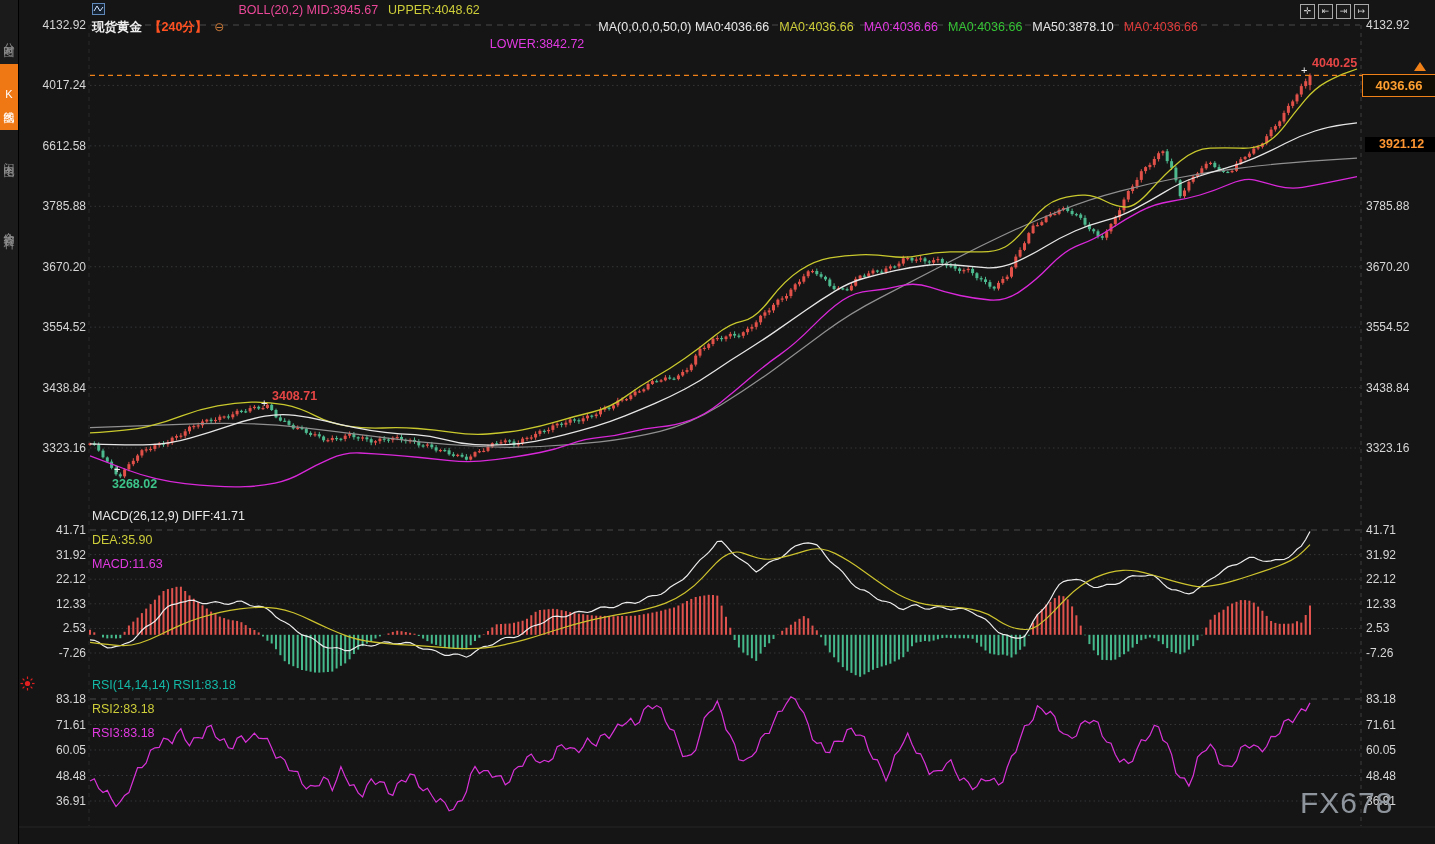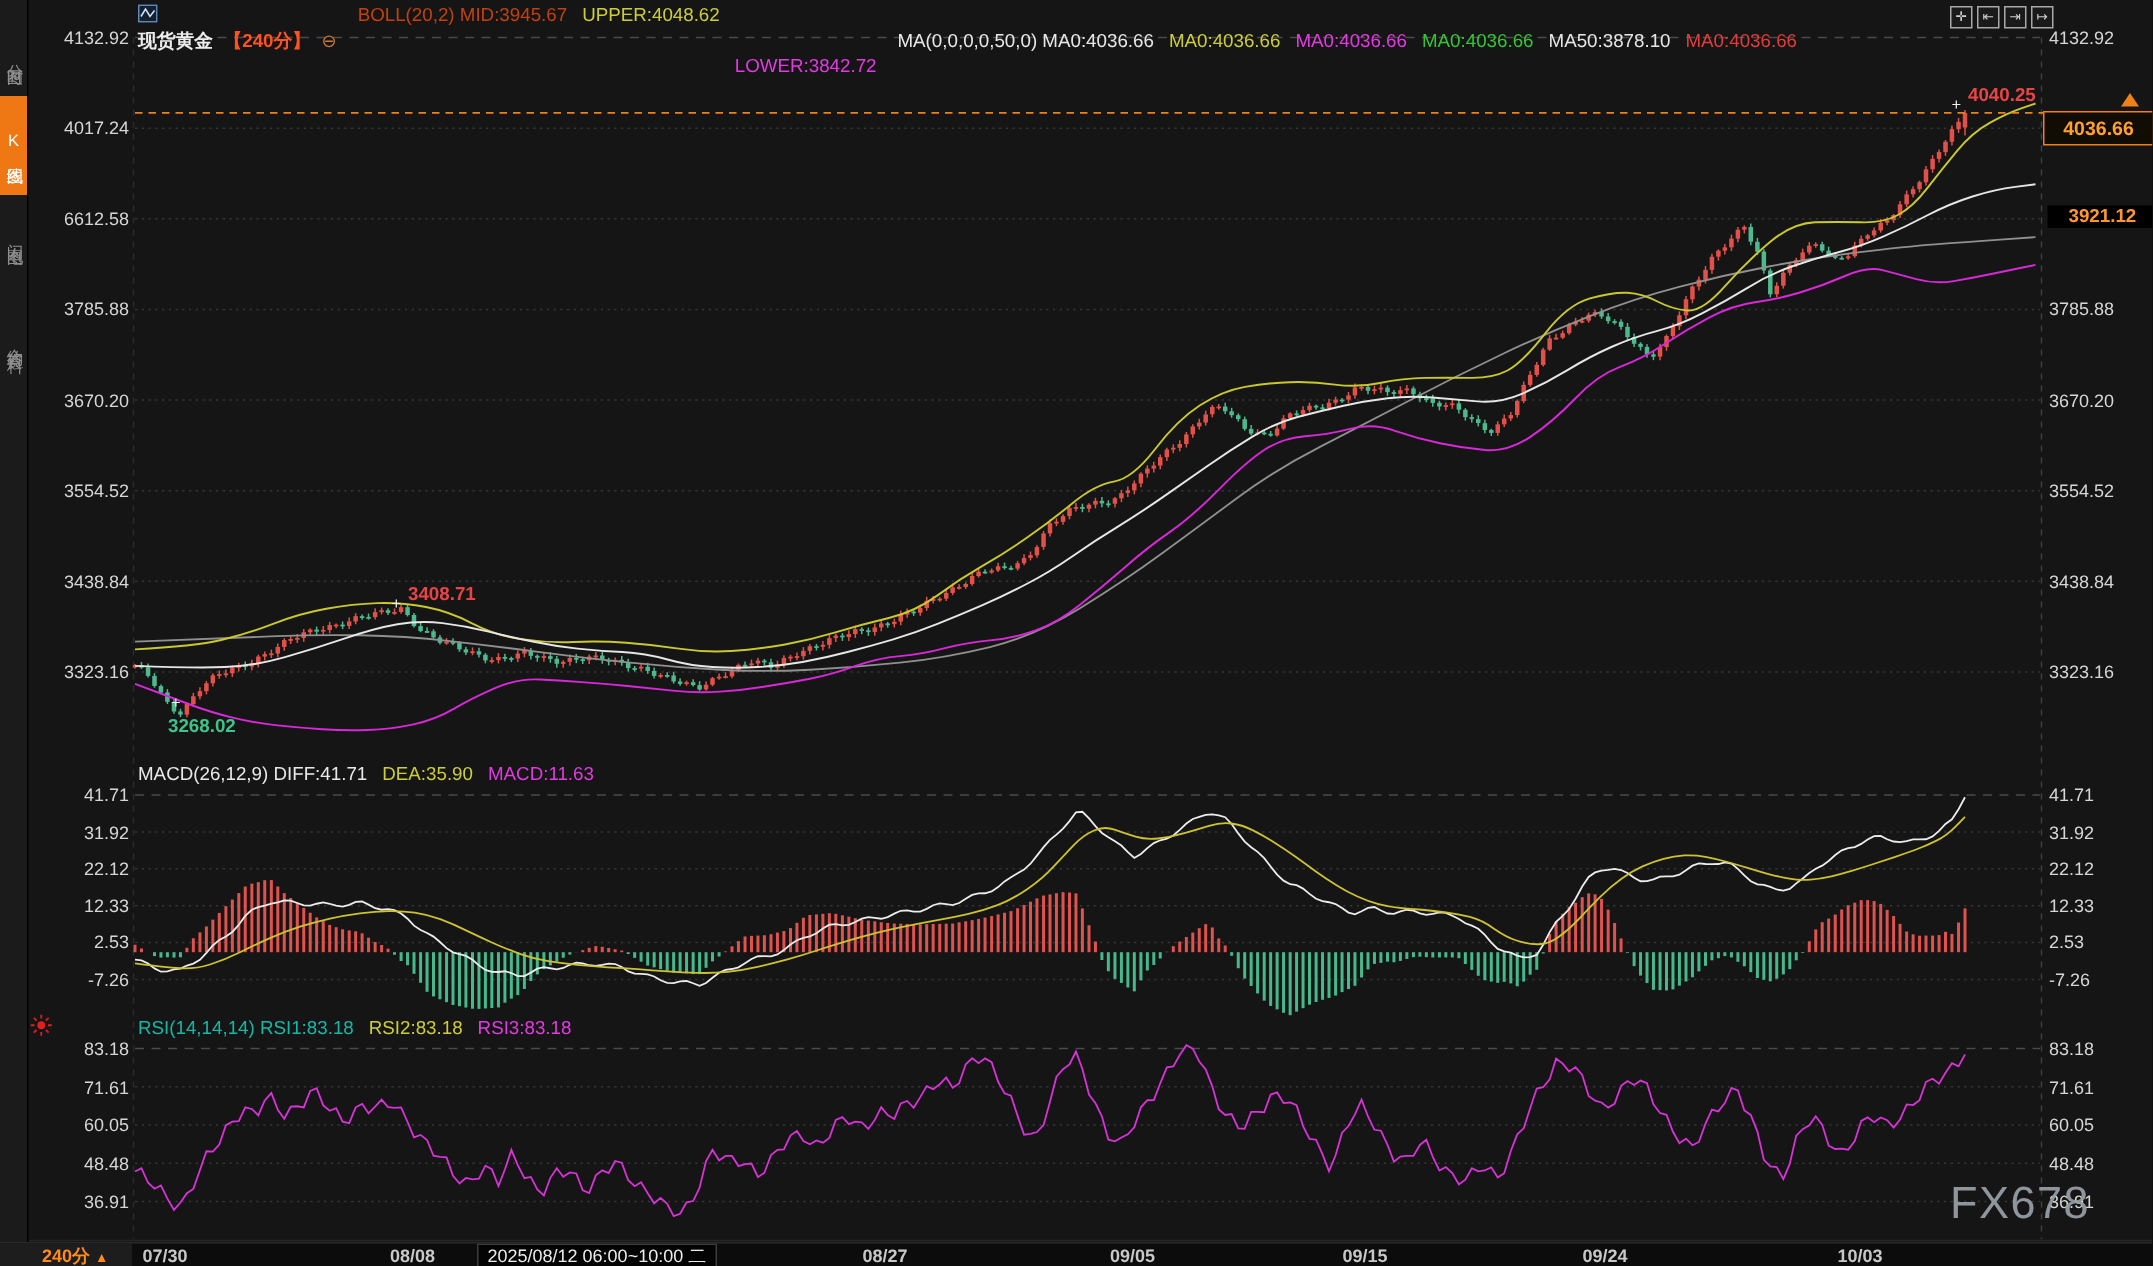--- a/index.html
+++ b/index.html
@@ -6,21 +6,21 @@
   .stage{position:relative;width:1435px;height:844px;background:#151515;overflow:hidden;
          font-family:"Liberation Sans","DejaVu Sans",sans-serif;}
   svg{position:absolute;left:0;top:0;}
   .sidebar{position:absolute;left:0;top:0;width:18px;height:844px;background:#1b1b1b;border-right:1px solid #000;z-index:5;}
   .side-item{position:absolute;left:0;width:18px;writing-mode:vertical-rl;text-orientation:upright;
              font-size:11px;letter-spacing:2px;color:#8f8f8f;text-align:center;cursor:pointer;padding:4px 0;line-height:18px;}
   .side-item.sel{background:#f07814;color:#ffffff;}
   .hdr{position:absolute;top:3px;left:92px;display:flex;align-items:center;gap:7px;font-size:12.5px;z-index:4;white-space:nowrap;}
   .hdr .t{color:#ececec;font-weight:bold;}
   .hdr .p{color:#ff5122;font-weight:bold;}
-  .ind-hdr{position:absolute;left:92px;display:flex;gap:10px;font-size:12.5px;z-index:4;white-space:nowrap;}
+  .ind-hdr{position:absolute;left:92px;display:flex;gap:10px;font-size:12.5px;z-index:4;white-space:nowrap;flex-direction:column;}
   .lbl{position:absolute;font-size:12px;color:#d6d6d6;z-index:3;}
   .lbl.r{text-align:left;}
   .lbl.l{width:56px;text-align:right;}
   .icon-box{width:13px;height:13px;border:1px solid #a8a8a8;color:#cfcfcf;font-size:9px;line-height:12px;
             text-align:center;display:inline-block;background:#1a1a1a;cursor:pointer;}
   .toolbar{position:absolute;top:4px;left:1300px;display:flex;gap:3px;z-index:6;}
   .tag-box{position:absolute;left:1362px;width:72px;height:21px;border:1.5px solid #f08018;background:#120d04;
            color:#ffa030;font-size:13px;font-weight:bold;text-align:center;line-height:21px;z-index:6;}
   .tag-plain{position:absolute;left:1365px;padding:0 14px;background:#000;color:#ff9632;font-size:12.5px;font-weight:bold;z-index:6;line-height:15px;}
   .arrow-up{position:absolute;left:1414px;width:0;height:0;border-left:6px solid transparent;border-right:6px solid transparent;
@@ -944,21 +944,21 @@
     <span class="t">现货黄金</span>
     <span class="p">【240分】</span>
     <span style="color:#c87838;font-size:12px;">⊖</span>
     <span class="mini-ind-icon">
       <svg width="13" height="12">
           <rect x="0.5" y="0.5" width="12" height="11" fill="#14202e" stroke="#5f87b8"></rect>
           <polyline points="2,9 5,4 8,7 11,2" fill="none" stroke="#cfe2ff" stroke-width="1"></polyline>
         </svg>
     </span>
     <span id="boll-items" style="display:flex;gap:10px;">
-        <span style="color: #c2410c;">BOLL(20,2) MID:3945.67</span>
+        <span style="color: #ec4899;">BOLL(20,2) MID:3945.67</span>
         <span style="color: rgb(205, 205, 58);">UPPER:4048.62</span>
         <span style="color: rgb(226, 58, 226); margin-top: 34px;">LOWER:3842.72</span>
       </span>
     <span class="mini-ind-icon">
       <svg width="13" height="12">
           <rect x="0.5" y="0.5" width="12" height="11" fill="#14202e" stroke="#5f87b8"></rect>
           <polyline points="2,8 5,3 8,8 11,4" fill="none" stroke="#cfe2ff" stroke-width="1"></polyline>
         </svg>
     </span>
     <span id="ma-items" style="display:flex;gap:10px;">
@@ -1050,29 +1050,13 @@
         <line x1="2.6" y1="2.6" x2="4.4" y2="4.4"></line>
           <line x1="10.6" y1="10.6" x2="12.4" y2="12.4"></line>
         <line x1="12.4" y1="2.6" x2="10.6" y2="4.4"></line>
           <line x1="2.6" y1="12.4" x2="4.4" y2="10.6"></line>
       </g>
     </svg>
   </div>
 
   <div class="watermark">FX678</div>
 
-  <div class="bottombar">
-    <div class="bb-period">
-      <span class="txt">240分</span>
-      <span style="font-size:9px;"> ▲</span>
-    </div>
-    <div id="dates">
-        <div class="bb-date" style="left: 110px;">07/30</div>
-        <div class="bb-date" style="left: 275px;">08/08</div>
-        <div class="bb-date" style="left: 590px;">08/27</div>
-        <div class="bb-date" style="left: 755px;">09/05</div>
-        <div class="bb-date" style="left: 910px;">09/15</div>
-        <div class="bb-date" style="left: 1070px;">09/24</div>
-        <div class="bb-date" style="left: 1240px;">10/03</div>
-      </div>
-    <div class="bb-cross">2025/08/12 06:00~10:00 二</div>
-  </div>
 </div>
 
 </body></html>

